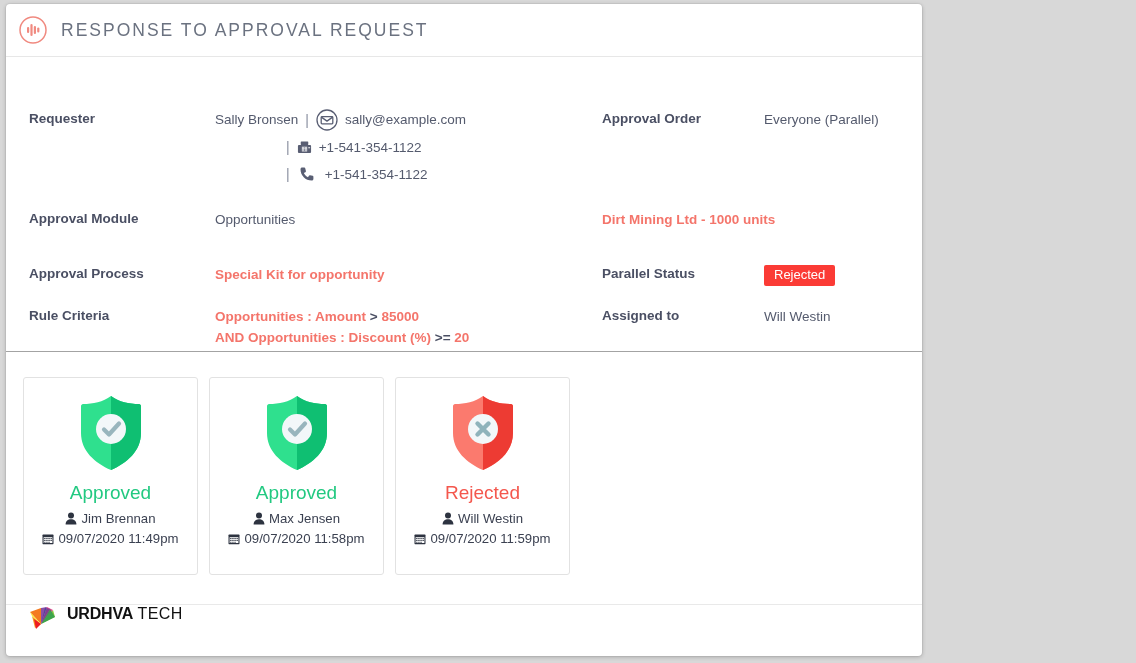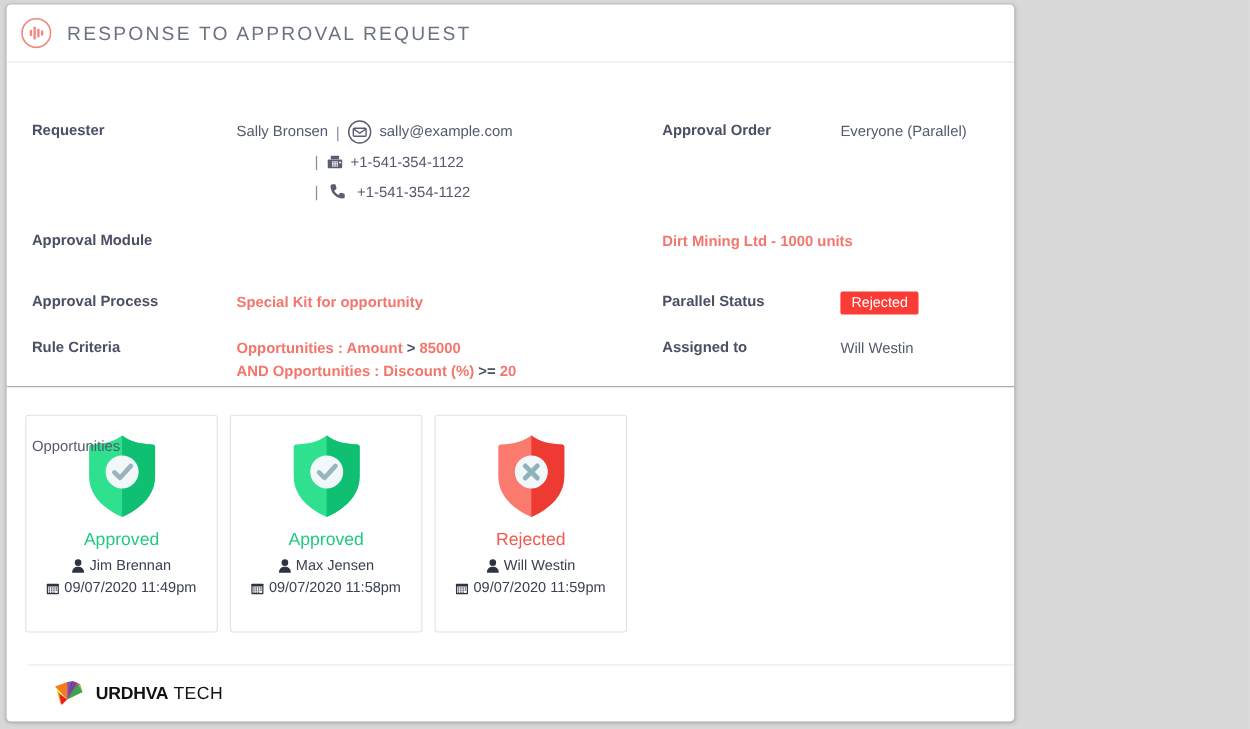--- a/index.html
+++ b/index.html
@@ -102,21 +102,21 @@
     border: 1px solid #e2e2e2;
     border-radius: 3px;
     background: #fff;
     display: flex;
     flex-direction: column;
     align-items: center;
     padding-top: 15px;
   }
   .shield { width: 76px; height: 80px; margin-bottom: 6px; }
   .status {
-    font-size: 16px;
+    font-size: 19px;
     font-weight: 400;
     line-height: 1.5;
     margin-bottom: 1px;
   }
   .status.approved { color: #22c981; }
   .status.rejected { color: #f4574d; }
   .status.void { color: #3f4452; }
   .meta {
     font-size: 13.2px;
     color: #3b4151;
@@ -125,23 +125,22 @@
     white-space: nowrap;
     line-height: 1.55;
   }
   .meta .mini-ico { margin-right: 4px; }
 
   
   .ftr {
     flex: 0 0 52px;
     border-top: 1px solid #e9e9e9;
     display: flex;
-    align-items: center;
+    align-items: flex-start;
     padding-left: 22px;
-    margin-left: 20px;
   }
   .logo-mark { width: 30px; height: 28px; flex: 0 0 30px; }
   .logo-txt {
     margin-left: 9px;
     font-size: 16px;
     color: #111111;
     letter-spacing: -0.2px;
     white-space: nowrap;
   }
   .logo-txt b { font-weight: bold; }
@@ -204,21 +203,21 @@
           <div class="req-line pad-left">
             <span class="sep" style="margin-left:0;margin-right:9px;">|</span>
             <svg class="mini-ico" style="margin-right:10px;" width="16" height="16" viewBox="0 0 16 16">
               <path d="M3.1 1.6c-.8 0-1.6.7-1.6 1.6 0 6.3 5 11.3 11.3 11.3.9 0 1.6-.8 1.6-1.6v-2.1c0-.5-.4-.9-.8-1l-2.6-.6c-.4-.1-.9.1-1.1.5l-.9 1.6c-1.8-.9-3.3-2.4-4.2-4.2l1.6-.9c.4-.2.6-.7.5-1.1l-.6-2.6c-.1-.5-.5-.9-1-.9z" fill="#595e73"></path>
             </svg>
             <span>+1-541-354-1122</span>
           </div>
         </div>
       </div>
 
-      <div class="row" style="top:100px;flex-direction:column;">
+      <div class="row" style="top:100px;">
         <div class="lbl">Approval Module</div>
         <div class="val">Opportunities</div>
       </div>
 
       <div class="row" style="top:155px;">
         <div class="lbl">Approval Process</div>
         <div class="val accent">Special Kit for opportunity</div>
       </div>
 
       <div class="row" style="top:197px;">

